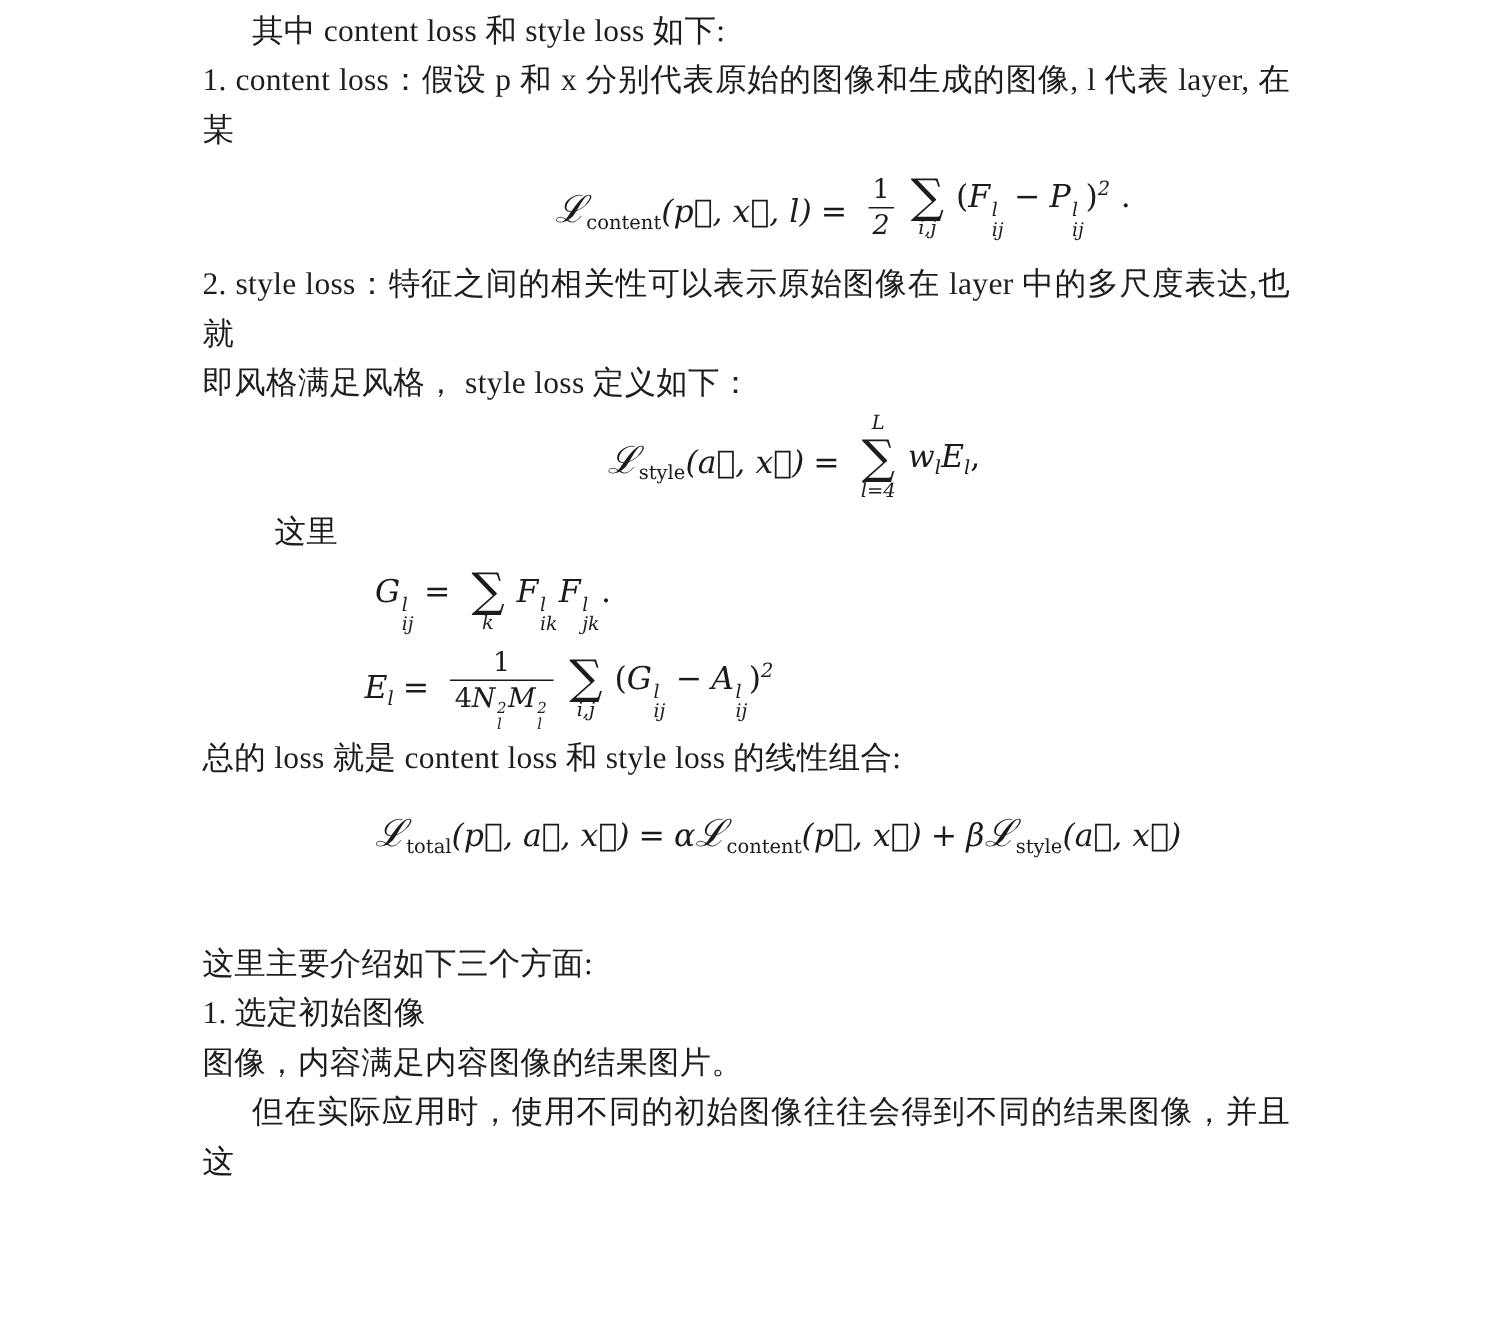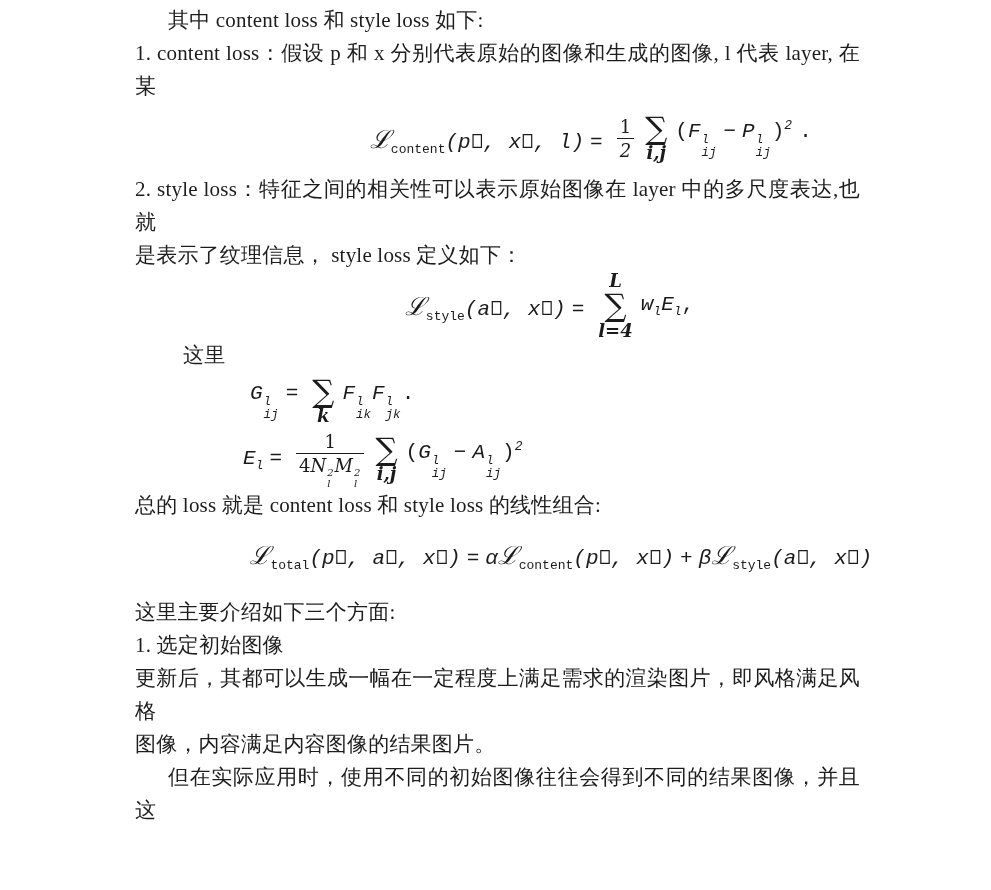--- a/index.html
+++ b/index.html
@@ -5,65 +5,65 @@
   html, body { margin:0; padding:0; }
   body {
     width:991px; height:890px; overflow:hidden;
     background:#ffffff;
     font-family:"Liberation Serif","DejaVu Serif",serif;
     color:#1d1d1d;
   }
   .doc {
     box-sizing:border-box;
     width:991px; height:890px;
-    padding:4px 119px 0 135px;
+    padding:4px 66px 0 135px;
   }
   
   .cn {
     width:725px;
     font-size:21px; line-height:33px;
     letter-spacing:0.2px;
     white-space:nowrap;
   }
   .just { text-align:justify; text-align-last:justify; white-space:normal; }
   .ind1 { text-indent:33px; }
   .ind2 { text-indent:48px;font-family:Liberation Mono, monospace; }
   
   .formula {
     display:flex; align-items:center; gap:5px;
     font-family:"DejaVu Serif","Liberation Serif",serif;
     font-size:21px; color:#1b1b1b;
   }
-  .run { font-style:italic; white-space:pre;font-family:Liberation Mono, monospace; }
+  .run { font-style:italic; white-space:pre; }
   .rm  { font-style:normal; }
   .scl { font-size:25px; font-style:italic; }
   .lsub { font-style:normal; font-size:13px; vertical-align:-0.35em; }
   .vsub { font-style:italic; font-size:13px; }
   .vsup { font-style:italic; font-size:13px; }
   .op { font-style:normal; margin:0 6px; }
   .trail { font-style:normal; margin-left:7px; }
   .ss {
     display:inline-flex; flex-direction:column; align-items:flex-start;
     font-size:12.5px; line-height:1.05; font-style:italic;
     vertical-align:-0.5em; margin-left:1px; margin-right:1px;
   }
   .bigop { display:inline-flex; flex-direction:column; align-items:center; line-height:1; margin:0 3px; }
-  .bigop .lim { font-size:18px; font-style:italic; line-height:1.15;font-weight:bold; }
+  .bigop .lim { font-size:13px; font-style:italic; line-height:1.15; }
   .bigop .sym { font-size:31px; font-style:normal; line-height:0.95; }
   .frac { display:inline-flex; flex-direction:column; align-items:center; font-size:18px; line-height:1.2; margin:0 3px; }
   .frac .num { padding:0 2px; font-style:normal; }
   .frac .den { border-top:1.4px solid #1b1b1b; padding:1px 3px 0 3px; font-style:italic; white-space:pre; }
   .frac .den .ss { font-size:10px; vertical-align:-0.45em; }
   
   .f-content { margin:8px 0 6px 235px; height:56px; }
   .f-style   { margin:2px 0 2px 270px; height:64px; }
   .f-gram    { margin:2px 0 0 115px;  height:54px; }
   .f-el      { margin:2px 0 0 108px;  height:58px; }
-  .f-total   { margin:12px 0 0 115px; height:42px;justify-content:flex-end; }
-  .gap-aspects { margin-top:20px; }
+  .f-total   { margin:12px 0 0 115px; height:42px; }
+  .gap-aspects { margin-top:50px; }
 </style>
 </head>
 <body>
 
 <div class="doc">
 
   <div class="cn ind1">其中 content loss 和 style loss 如下:</div>
 
   <div class="cn just">1. content loss：假设 p 和 x 分别代表原始的图像和生成的图像, l 代表 layer,  在某</div>
 
@@ -74,21 +74,21 @@
       <span class="den rm">2</span>
     </span>
     <span class="bigop">
       <span class="sym">∑</span>
       <span class="lim">i,j</span>
     </span>
     <span class="run"><span class="rm">(</span><span>F</span><span class="ss"><span>l</span><span>ij</span></span><span class="op">−</span><span>P</span><span class="ss"><span>l</span><span>ij</span></span><span class="rm">)</span><sup class="vsup rm">2</sup><span class="trail">.</span></span>
   </div>
 
   <div class="cn just">2. style  loss：特征之间的相关性可以表示原始图像在 layer 中的多尺度表达,也就</div>
-  <div class="cn">是表示了纹理信息， style loss 定义如下：</div>
+  <div class="cn">即风格满足风格， style loss 定义如下：</div>
 
   <div class="formula f-style">
     <span class="run"><span class="scl">ℒ</span><span class="lsub">style</span><span>(a⃗, x⃗)</span><span class="op">=</span></span>
     <span class="bigop">
       <span class="lim">L</span>
       <span class="sym">∑</span>
       <span class="lim">l=4</span>
     </span>
     <span class="run"><span>w</span><sub class="vsub">l</sub><span>E</span><sub class="vsub">l</sub><span class="rm">,</span></span>
   </div>
@@ -119,18 +119,17 @@
 
   <div class="cn">总的 loss 就是 content loss 和 style loss 的线性组合:</div>
 
   <div class="formula f-total">
     <span class="run"><span class="scl">ℒ</span><span class="lsub">total</span><span>(p⃗, a⃗, x⃗)</span><span class="op">=</span><span>α</span><span class="scl">ℒ</span><span class="lsub">content</span><span>(p⃗, x⃗)</span><span class="op">+</span><span>β</span><span class="scl">ℒ</span><span class="lsub">style</span><span>(a⃗, x⃗)</span></span>
   </div>
 
   <div class="cn gap-aspects">这里主要介绍如下三个方面:</div>
   <div class="cn">1.  选定初始图像</div>
 
-  <div class="cn just">更新后，其都可以生成一幅在一定程度上满足需求的渲染图片，即风格满足风格</div>
   <div class="cn">图像，内容满足内容图像的结果图片。</div>
 
   <div class="cn just ind1">但在实际应用时，使用不同的初始图像往往会得到不同的结果图像，并且这</div>
 
 </div>
 
 </body></html>

